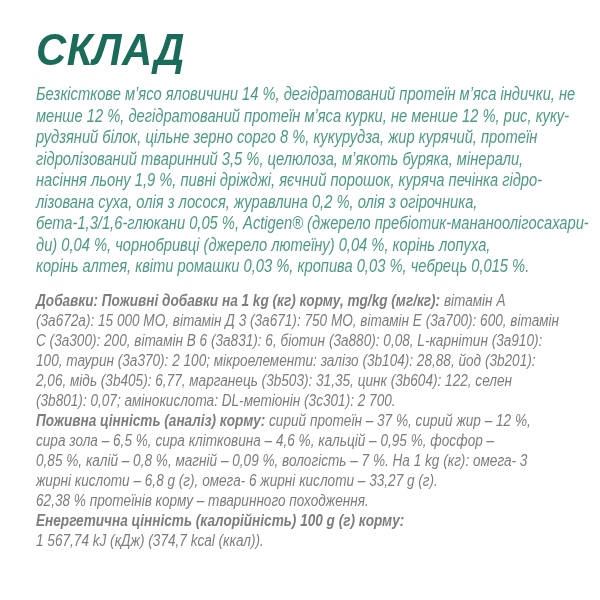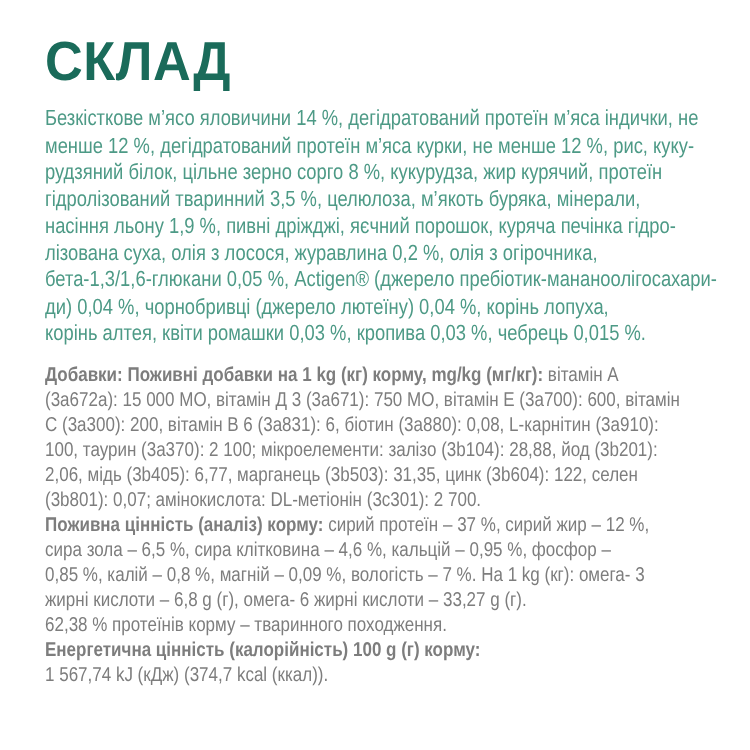--- a/index.html
+++ b/index.html
@@ -13,20 +13,21 @@
     background: #ffffff;
     font-family: "Liberation Sans", sans-serif;
     color: #7d7d7d;
   }
   .page {
     width: 555px;
     height: 600px;
     box-sizing: border-box;
     padding: 28px 24px 0 36px;
     background: var(--c-bg, #ffffff);
+    font-style: italic;
   }
   .title {
     color: var(--c-title, #1a6b5a);
     font-size: 44px;
     line-height: 44px;
     font-weight: 700;
     letter-spacing: 0.5px;
     margin: 0 0 12px 0;
     transform: scaleX(0.95);
     transform-origin: left top;

